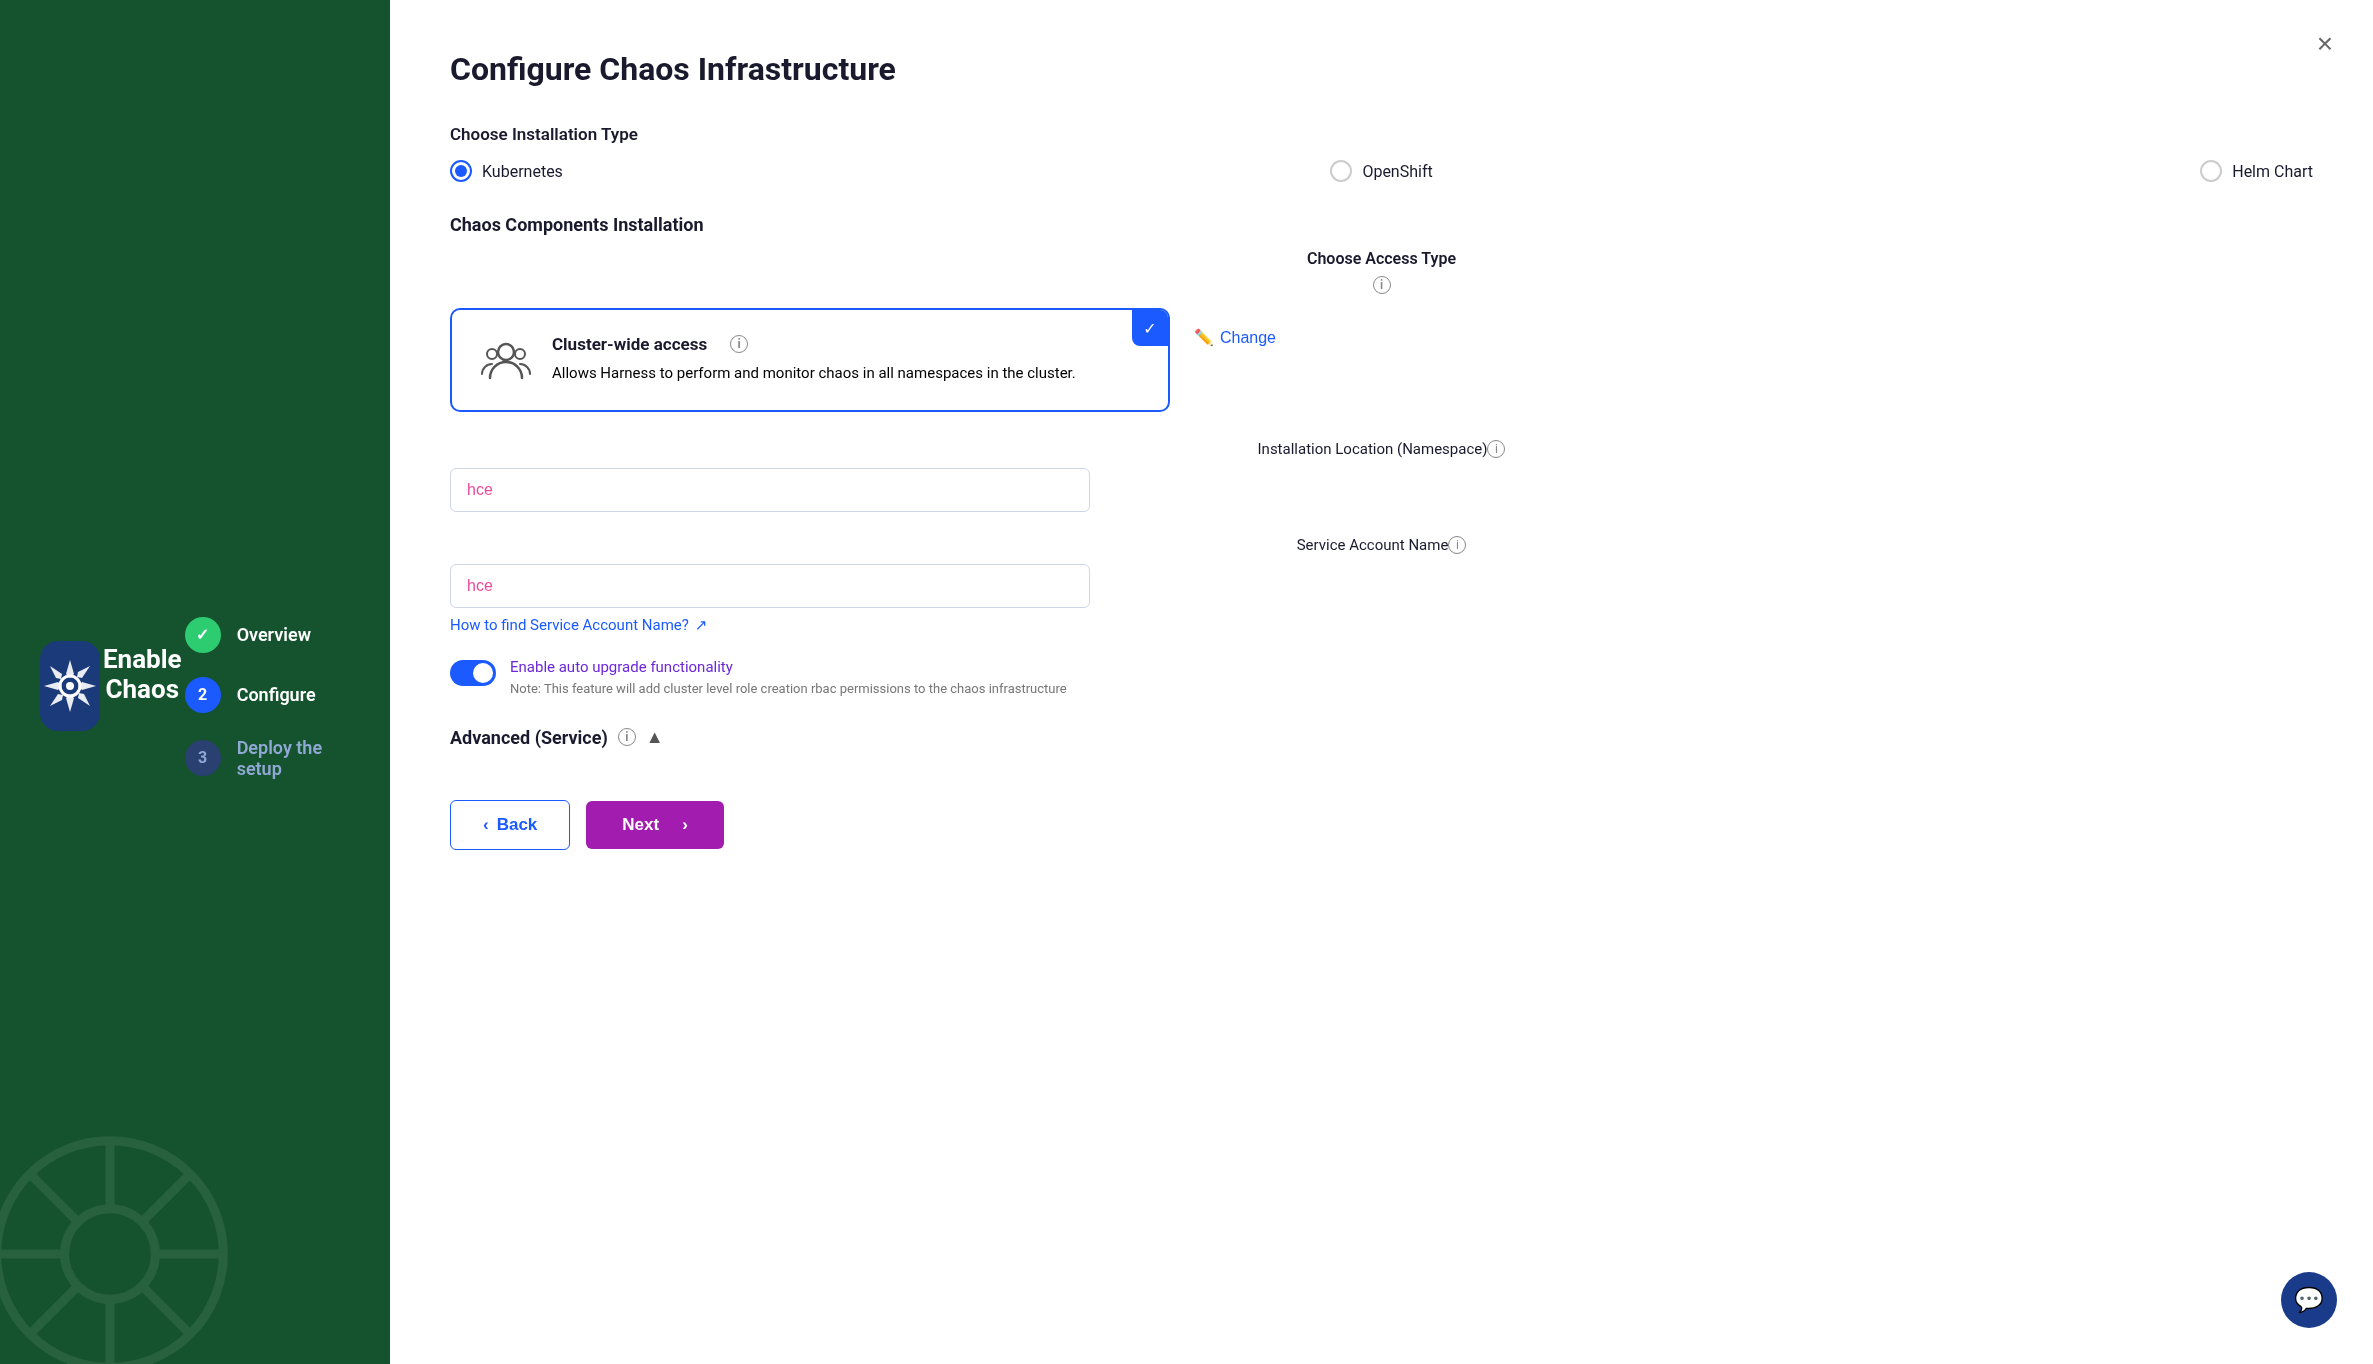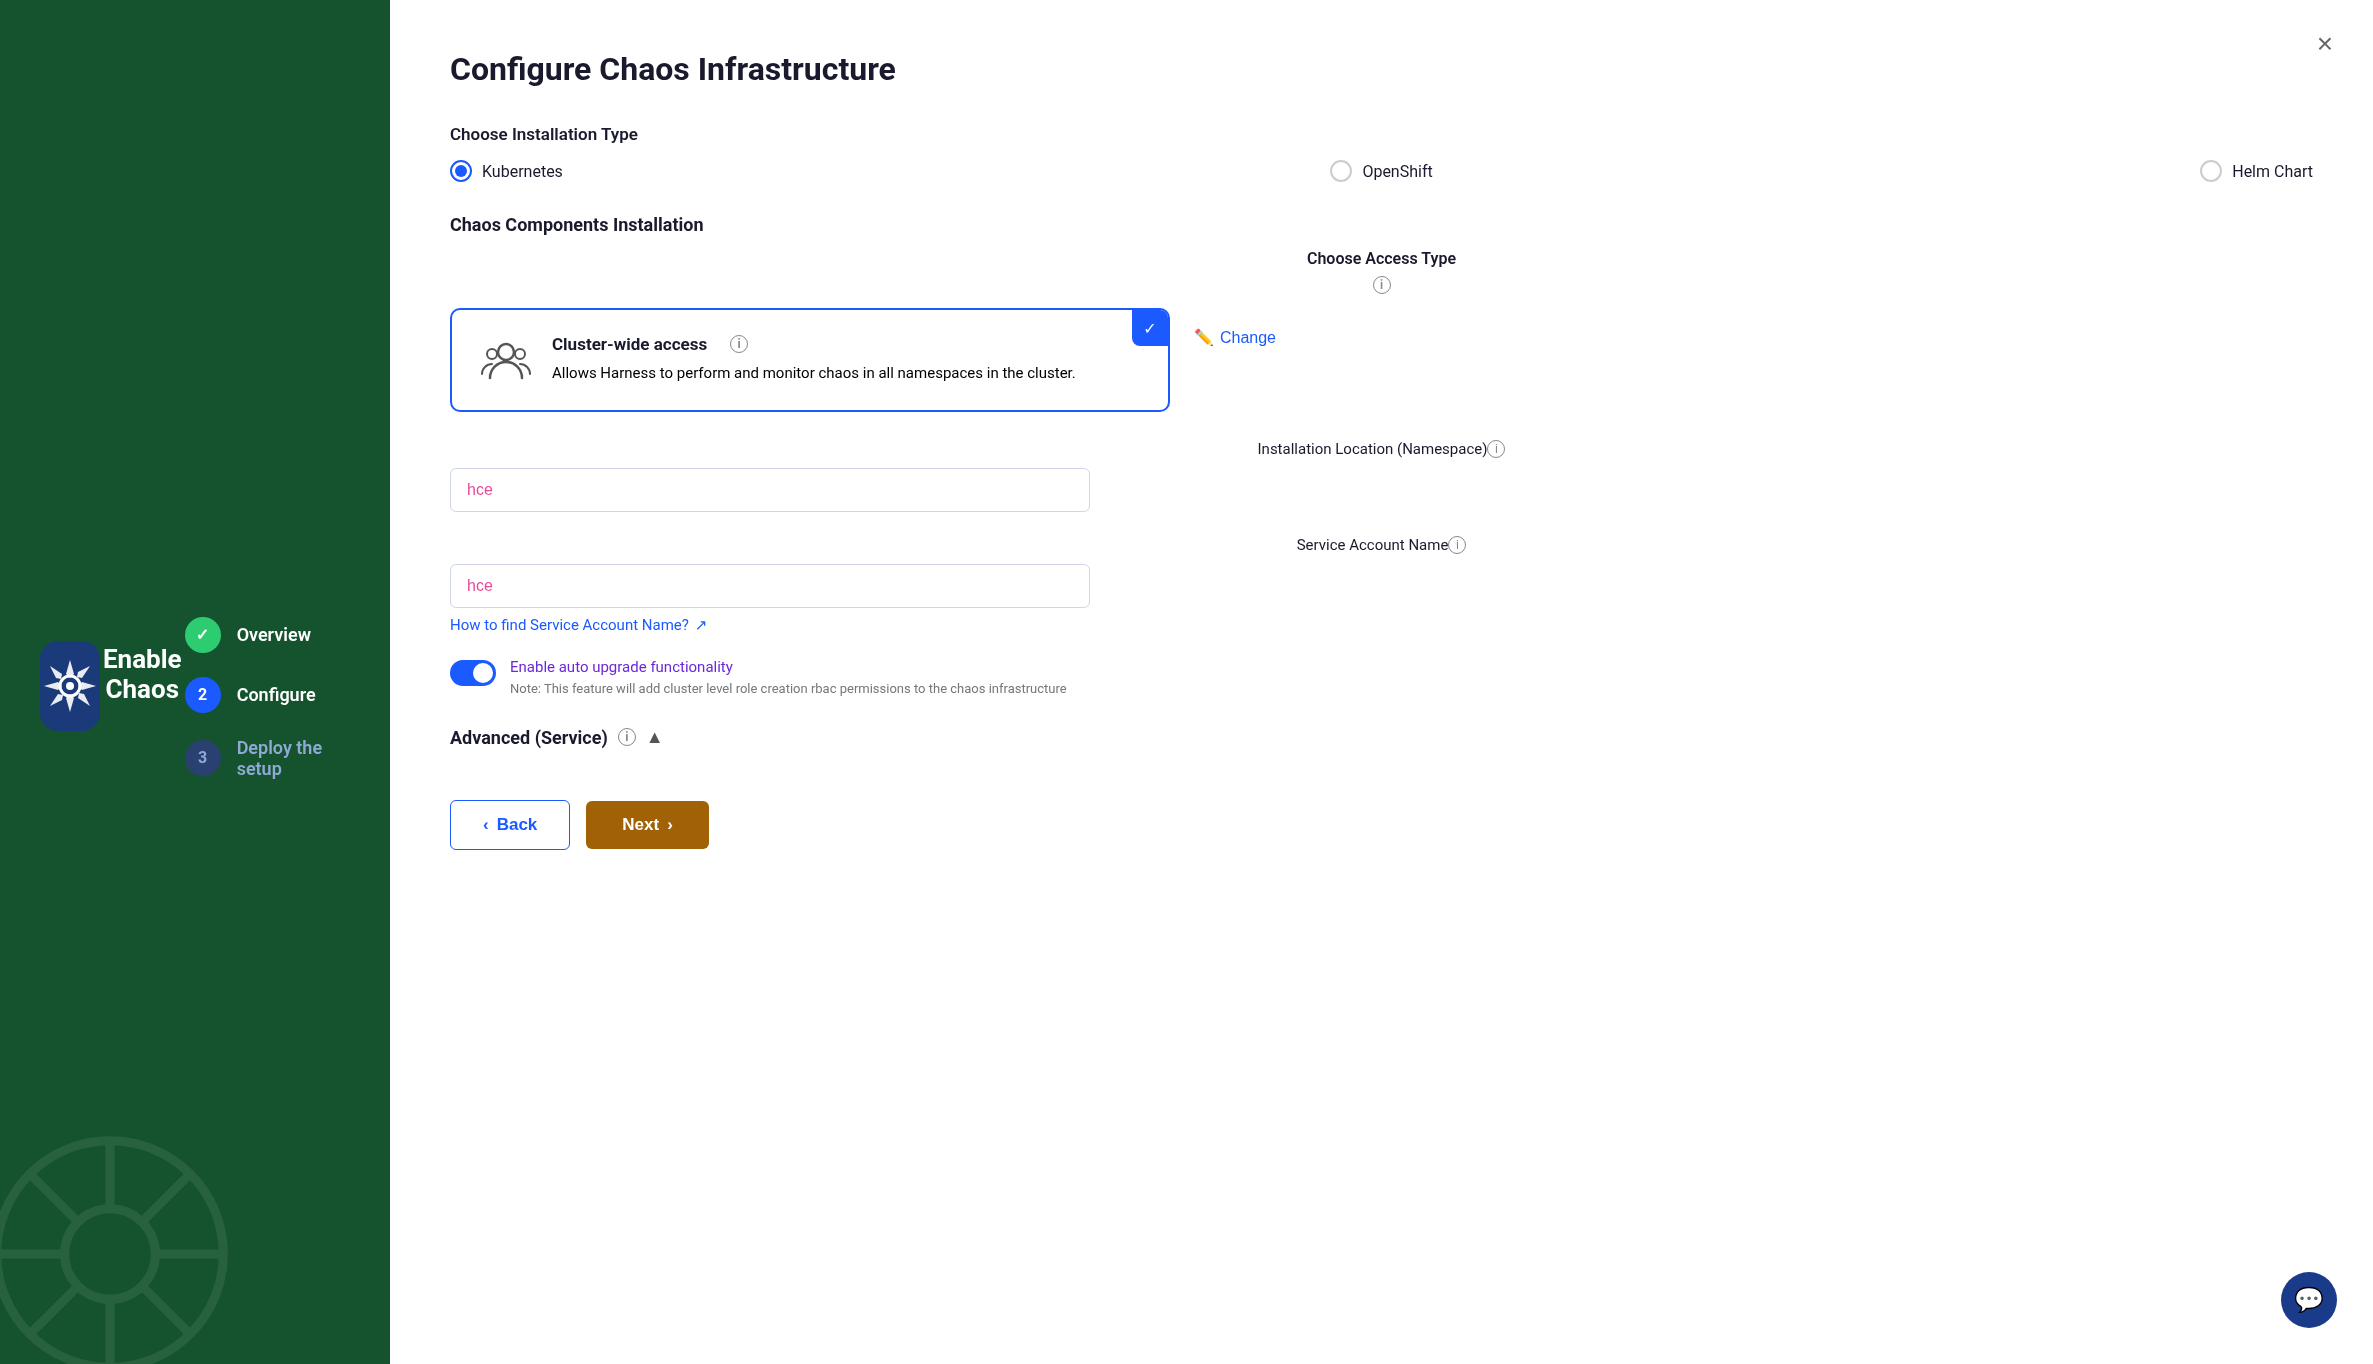--- a/index.html
+++ b/index.html
@@ -379,30 +379,30 @@
       border-radius: 6px;
       font-size: 17px;
       font-weight: 600;
       cursor: pointer;
       display: flex;
       align-items: center;
       gap: 8px;
     }
     .btn-next {
       border: none;
-      background: #a16207;
+      background: #a21caf;
       color: #fff;
       padding: 14px 36px;
       border-radius: 6px;
       font-size: 17px;
       font-weight: 600;
       cursor: pointer;
       display: flex;
       align-items: center;
-      gap: 8px;
+      gap: 23px;
     }
 
     
     .chat-btn {
       position: fixed;
       bottom: 36px;
       right: 36px;
       width: 56px;
       height: 56px;
       background: #1a3a8a;

